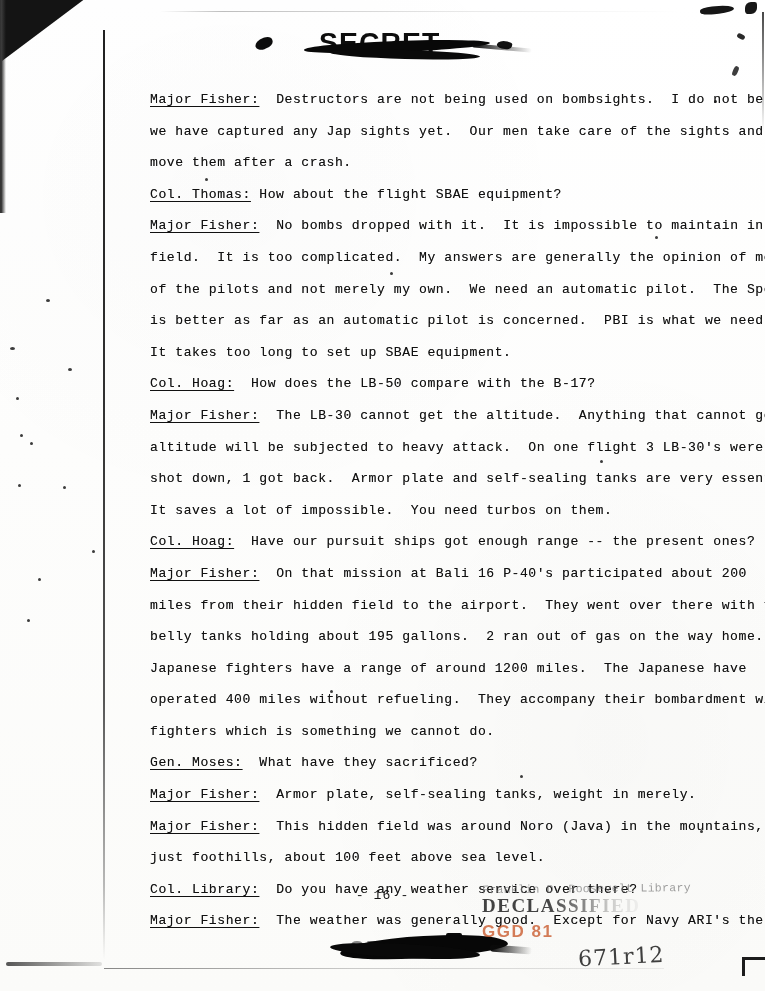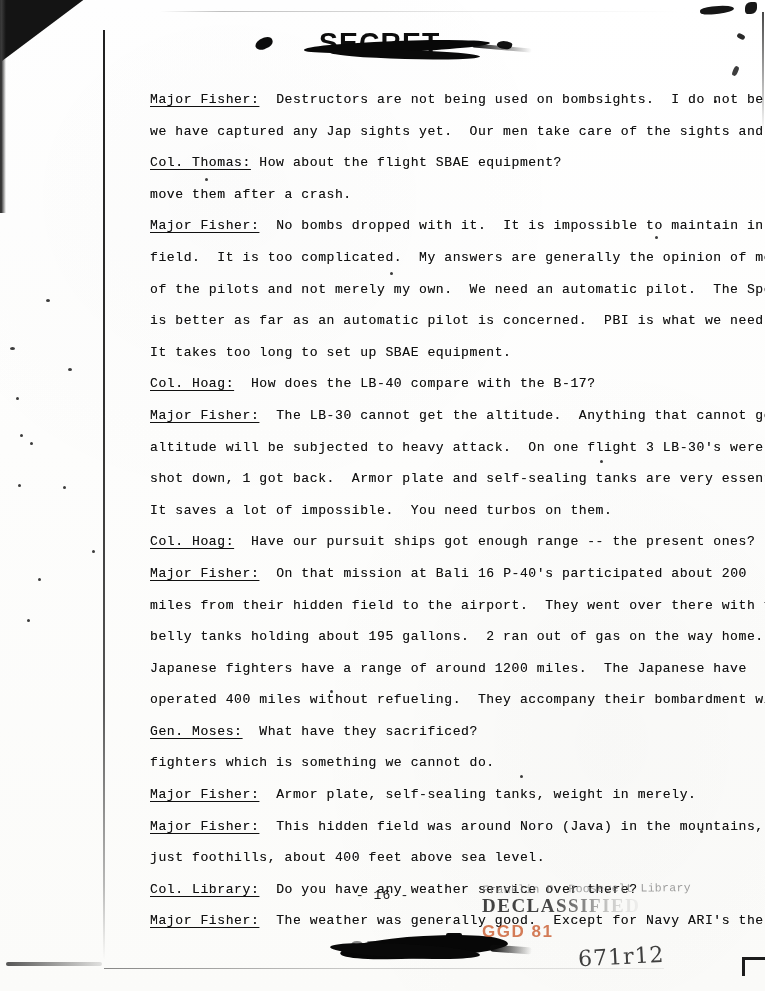--- a/index.html
+++ b/index.html
@@ -406,43 +406,43 @@
     <div class="stamp-word">SECRET</div>
     <div class="strike"></div>
     <div class="strike-2"></div>
     <div class="strike-tail"></div>
   </div>
 
   <div class="typed-body">
 
   <div class="typed-line"><span class="speaker">Major Fisher:</span><span>  Destructors are not being used on bombsights.  I do not believe</span></div>
       <div class="typed-line"><span>we have captured any Jap sights yet.  Our men take care of the sights and re-</span></div>
+      <div class="typed-line"><span>move them after a crash.</span></div>
       <div class="typed-line"><span class="speaker">Col. Thomas:</span><span> How about the flight SBAE equipment?</span></div>
-      <div class="typed-line"><span>move them after a crash.</span></div>
       <div class="typed-line"><span class="speaker">Major Fisher:</span><span>  No bombs dropped with it.  It is impossible to maintain in the</span></div>
       <div class="typed-line"><span>field.  It is too complicated.  My answers are generally the opinion of most</span></div>
       <div class="typed-line"><span>of the pilots and not merely my own.  We need an automatic pilot.  The Sperry</span></div>
       <div class="typed-line"><span>is better as far as an automatic pilot is concerned.  PBI is what we need.</span></div>
       <div class="typed-line"><span>It takes too long to set up SBAE equipment.</span></div>
-      <div class="typed-line"><span class="speaker">Col. Hoag:</span><span>  How does the LB-40 compare with the B-17?</span></div>
+      <div class="typed-line"><span class="speaker">Col. Hoag:</span><span>  How does the LB-50 compare with the B-17?</span></div>
       <div class="typed-line"><span class="speaker">Major Fisher:</span><span>  The LB-30 cannot get the altitude.  Anything that cannot get</span></div>
       <div class="typed-line"><span>altitude will be subjected to heavy attack.  On one flight 3 LB-30's were</span></div>
       <div class="typed-line"><span>shot down, 1 got back.  Armor plate and self-sealing tanks are very essential.</span></div>
       <div class="typed-line"><span>It saves a lot of impossible.  You need turbos on them.</span></div>
       <div class="typed-line"><span class="speaker">Col. Hoag:</span><span>  Have our pursuit ships got enough range -- the present ones?</span></div>
       <div class="typed-line"><span class="speaker">Major Fisher:</span><span>  On that mission at Bali 16 P-40's participated about 200</span></div>
       <div class="typed-line"><span>miles from their hidden field to the airport.  They went over there with full</span></div>
       <div class="typed-line"><span>belly tanks holding about 195 gallons.  2 ran out of gas on the way home. The</span></div>
       <div class="typed-line"><span>Japanese fighters have a range of around 1200 miles.  The Japanese have</span></div>
       <div class="typed-line"><span>operated 400 miles without refueling.  They accompany their bombardment with</span></div>
+      <div class="typed-line"><span>fighters which is something we cannot do.</span></div>
       <div class="typed-line"><span class="speaker">Gen. Moses:</span><span>  What have they sacrificed?</span></div>
-      <div class="typed-line"><span>fighters which is something we cannot do.</span></div>
       <div class="typed-line"><span class="speaker">Major Fisher:</span><span>  Armor plate, self-sealing tanks, weight in merely.</span></div>
       <div class="typed-line"><span class="speaker">Major Fisher:</span><span>  This hidden field was around Noro (Java) in the mountains,</span></div>
-      <div class="typed-line"><span>just foothills, about 400 feet above sea level.</span></div>
+      <div class="typed-line"><span>just foothills, about 100 feet above sea level.</span></div>
       <div class="typed-line"><span class="speaker">Col. Library:</span><span>  Do you have any weather service over there?</span></div>
       <div class="typed-line"><span class="speaker">Major Fisher:</span><span>  The weather was generally good.  Except for Navy ARI's there</span></div>
     </div>
 
   <div class="page-number">- 16 -</div>
 
   <div class="stamp-secret-bottom">
     <div class="ghost-word">SECRET</div>
     <div class="nub"></div>
     <div class="blot"></div>

